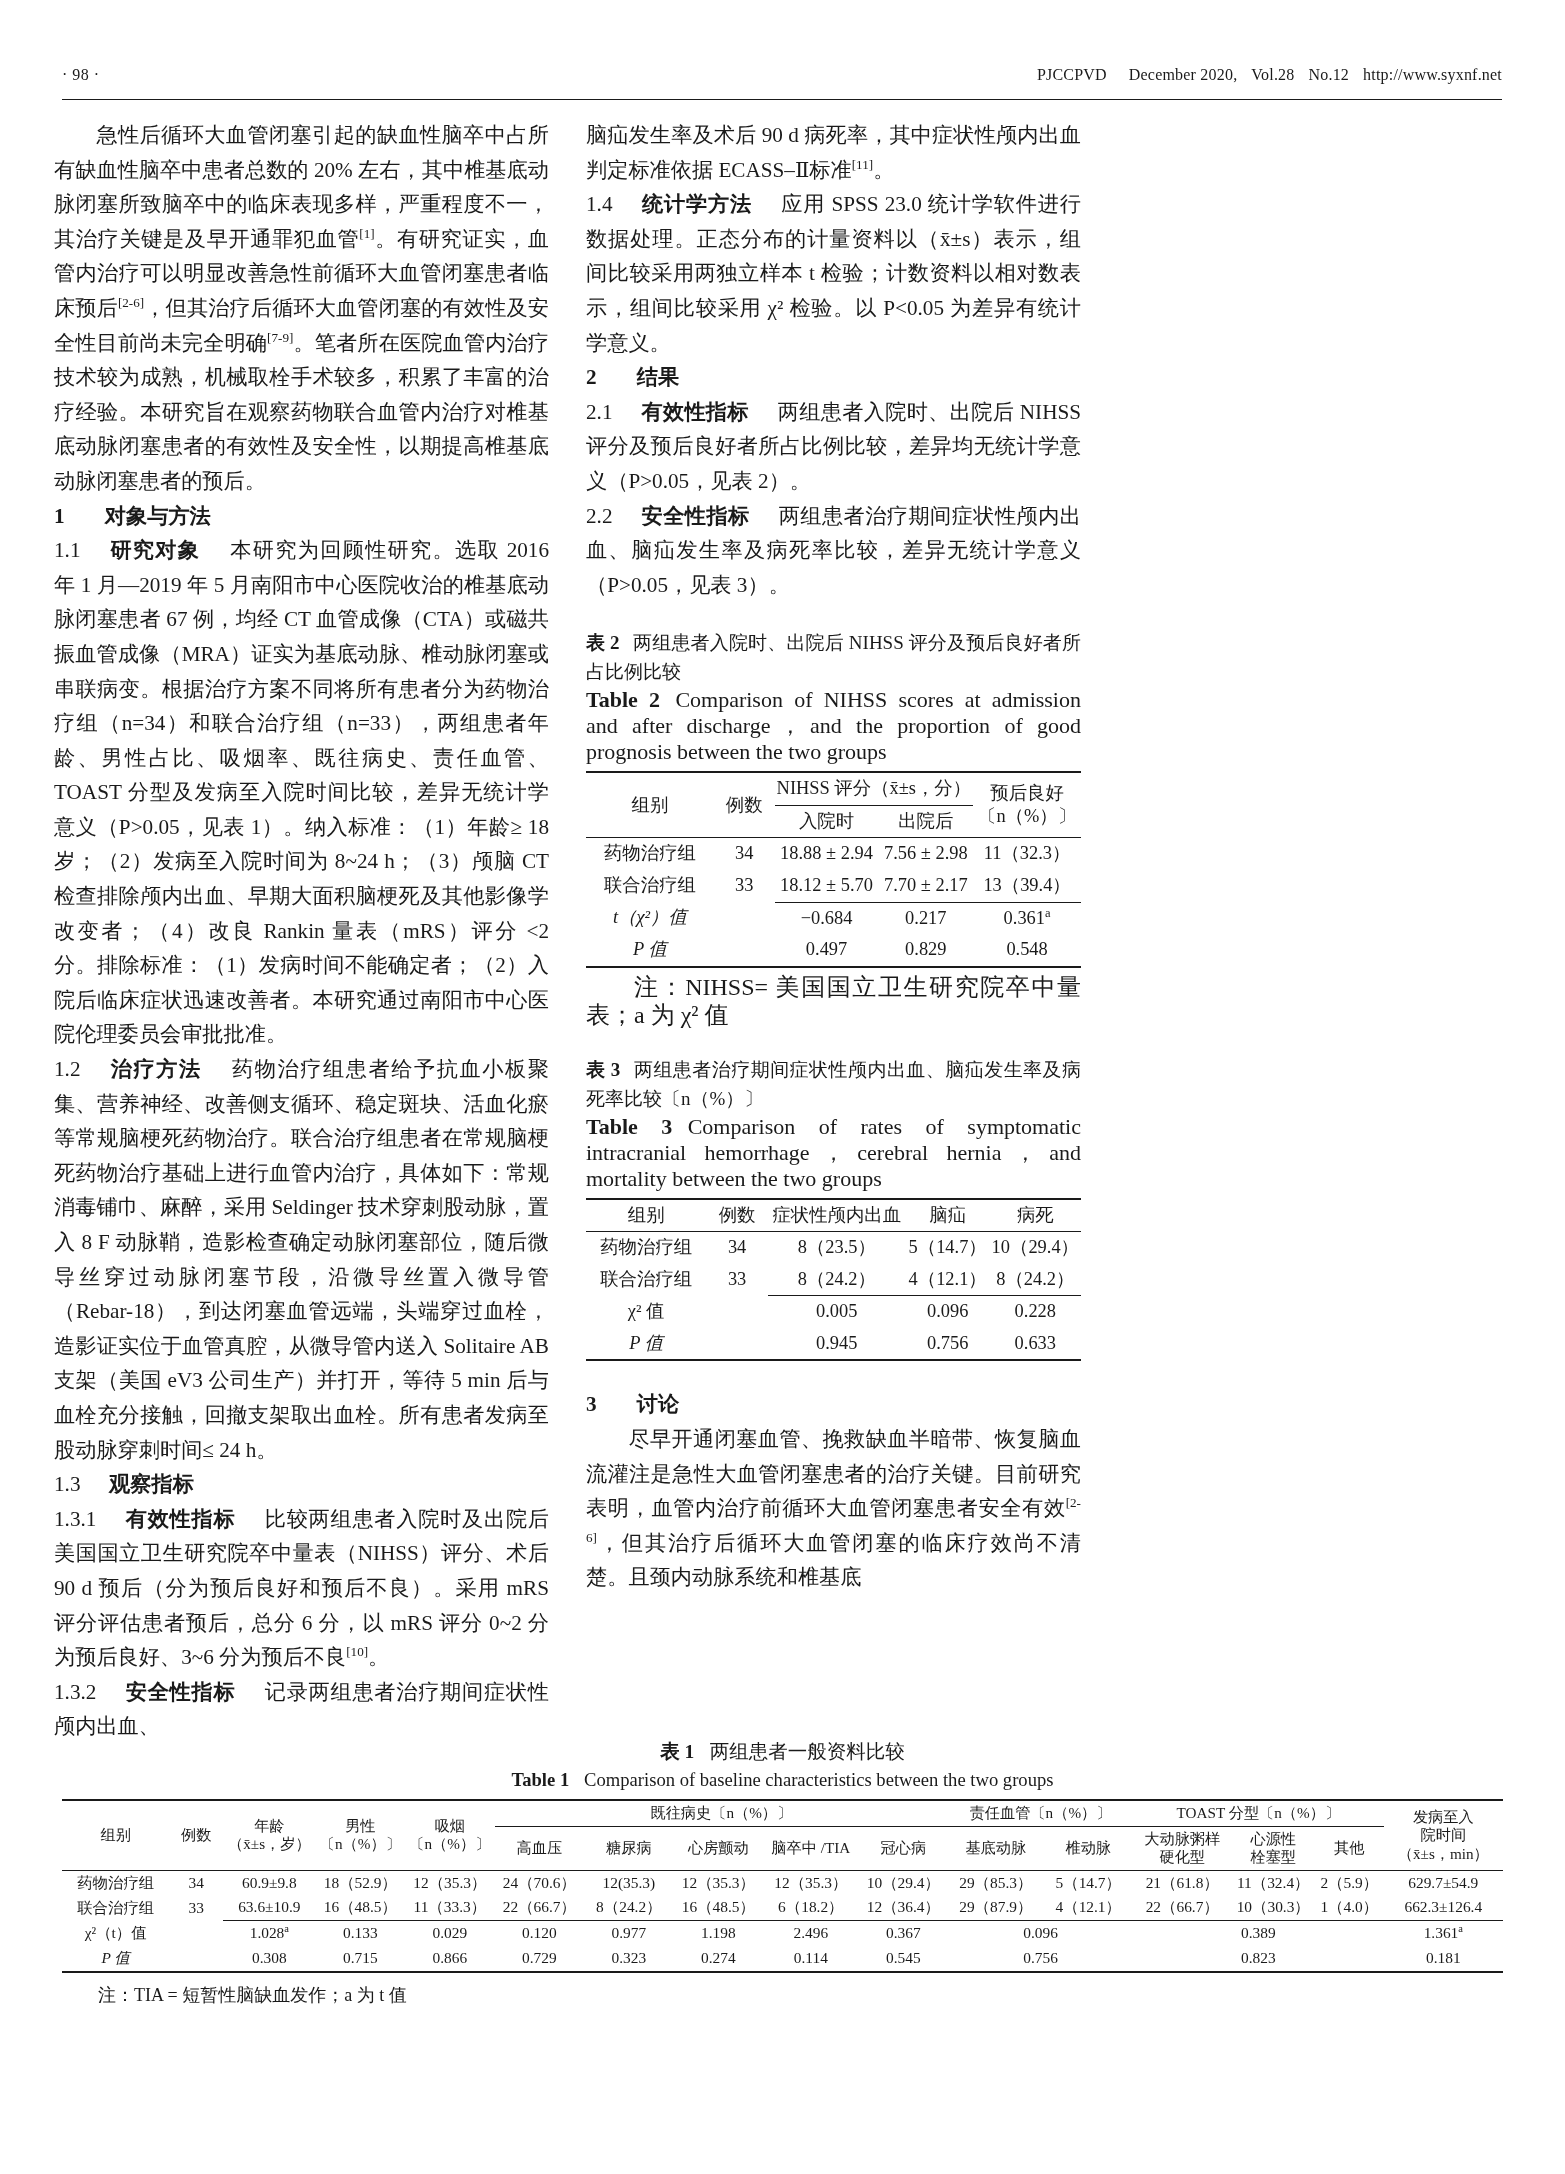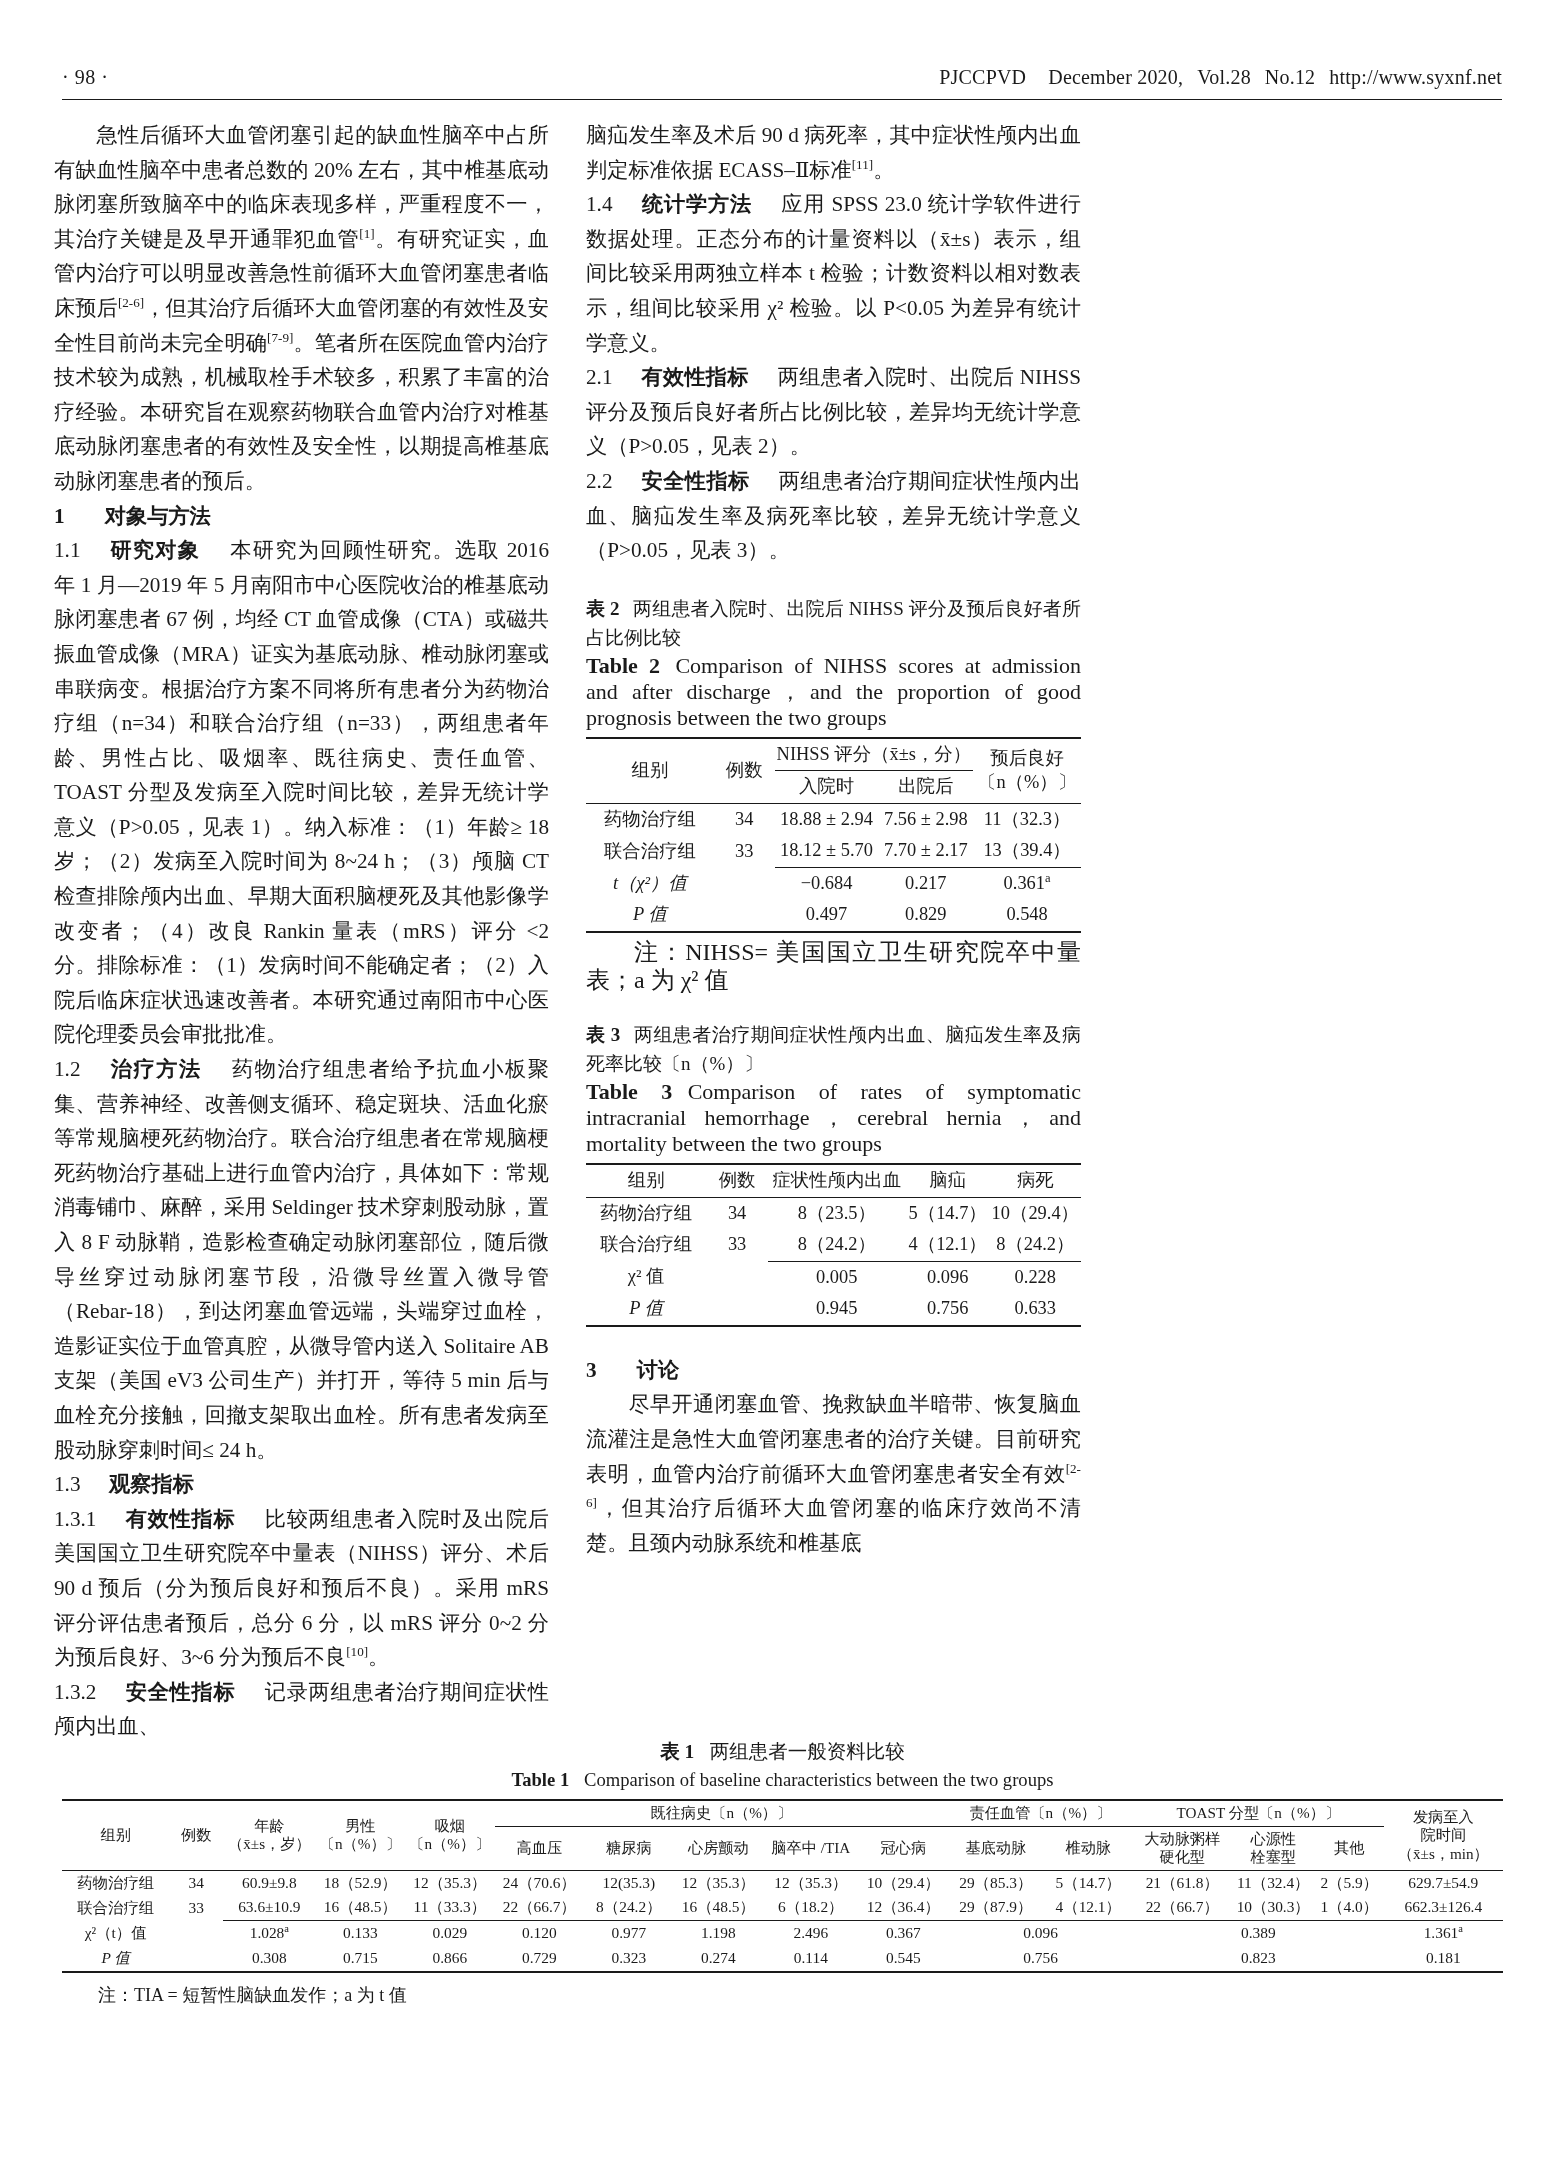--- a/index.html
+++ b/index.html
@@ -25,21 +25,21 @@
 
   
   .runhead {
     position: absolute;
     left: 62px; top: 66px;
     width: 1440px;
     height: 34px;
     display: flex;
     align-items: baseline;
     justify-content: space-between;
-    font-size: 20px;
+    font-size: 16px;
     gap: 24px;
   }
   .folio { letter-spacing: .5px; white-space: nowrap; }
   .runhead-right {
     white-space: nowrap;
     letter-spacing: .2px;
   }
   .runhead-right .sp-l { display:inline-block; width: 22px; }
   .runhead-right .sp-s { display:inline-block; width: 14px; }
   .runhead-rule {
@@ -187,20 +187,21 @@
     <p class="p noind"><span>1.3.2</span><span class="gap"></span><span class="run-in">安全性指标</span><span class="gap"></span><span>记录两组患者治疗期间症状性颅内出血、</span></p>
 
   </div>
 
   <div class="col col-right">
 
     <p class="p noind"><span>脑疝发生率及术后 90 d 病死率，其中症状性颅内出血判定标准依据 ECASS–Ⅱ标准</span><sup class="ref">[11]</sup><span>。</span></p>
 
     <p class="p noind"><span>1.4</span><span class="gap"></span><span class="run-in">统计学方法</span><span class="gap"></span><span>应用 SPSS 23.0 统计学软件进行数据处理。正态分布的计量资料以（x̄±s）表示，组间比较采用两独立样本 t 检验；计数资料以相对数表示，组间比较采用 χ² 检验。以 P&lt;0.05 为差异有统计学意义。</span></p>
 
+    <p class="h"><span class="num">2</span><span class="gap"></span><span>结果</span></p>
 
     <p class="p noind"><span>2.1</span><span class="gap"></span><span class="run-in">有效性指标</span><span class="gap"></span><span>两组患者入院时、出院后 NIHSS 评分及预后良好者所占比例比较，差异均无统计学意义（P&gt;0.05，见表 2）。</span></p>
 
     <p class="p noind"><span>2.2</span><span class="gap"></span><span class="run-in">安全性指标</span><span class="gap"></span><span>两组患者治疗期间症状性颅内出血、脑疝发生率及病死率比较，差异无统计学意义（P&gt;0.05，见表 3）。</span></p>
 
     <div class="tblock">
       <p class="tcap-cn"><b>表 2</b><span>两组患者入院时、出院后 NIHSS 评分及预后良好者所占比例比较</span></p>
       <p class="tcap-en"><b>Table 2</b><span>Comparison of NIHSS scores at admission and after discharge，and the proportion of good prognosis between the two groups</span></p>
 
       <table class="sci">

